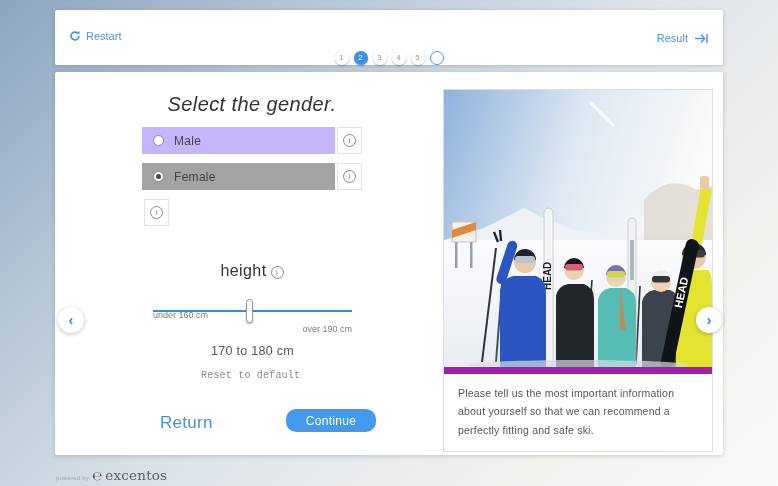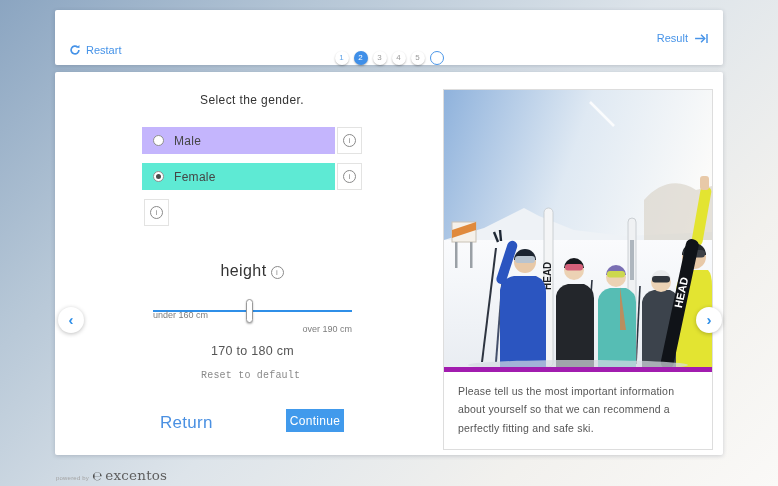--- a/index.html
+++ b/index.html
@@ -11,39 +11,39 @@
   .card {
     position:absolute; left:55px; width:668px; background:#fff;
     border-radius:2px; box-shadow:0 1px 4px rgba(50,60,80,.22);
   }
   .header-card { top:10px; height:55px; }
   .main-card { top:72px; height:383px; }
 
   
   .page-title { position:absolute; top:11px; left:0; right:0; text-align:center;
     font-size:21px; font-weight:600; letter-spacing:1px; color:#15171a; }
-  .restart-btn { position:absolute; left:14px; top:34px; display:flex; align-items:center; gap:5px;
+  .restart-btn { position:absolute; left:14px; top:20px; display:flex; align-items:center; gap:5px;
     color:#4693e8; font-size:11px; cursor:pointer; background:none; border:none; font-family:inherit;justify-content:center; }
   .result-btn { position:absolute; right:14px; top:22px; display:flex; align-items:center; gap:6px;
     color:#4693e8; font-size:11px; cursor:pointer; background:none; border:none; font-family:inherit; }
   .steps { position:absolute; left:0; right:0; top:41px; display:flex; justify-content:center; gap:5px; }
   .step { width:14px; height:14px; border-radius:50%; font-size:8px; line-height:14px; text-align:center;
     background:#fff; color:#9a9a9a; box-shadow:0 1px 2px rgba(0,0,0,.28); cursor:pointer; }
   .step--done { color:#5fa3e8; }
   .step--active { background:#3f8fe8; color:#fff; }
   .step--result { border:1.5px solid #4a96e8; box-shadow:none; width:14px; height:14px; }
 
   
   .left-col { position:absolute; left:87px; top:0; width:220px; }
   .gender-heading { position:absolute; top:21px; left:0; width:220px; text-align:center;
-    font-size:12px; color:#333; letter-spacing:.4px; }
+    font-size:20px; color:#333; letter-spacing:.4px;font-style:italic; }
   .opt-row { position:absolute; left:0; width:220px; height:27px; display:flex; cursor:pointer; }
   .opt-main { flex:1; display:flex; align-items:center; gap:10px; padding-left:11px;
     background:#c4b5fd; }
-  .opt-row.selected .opt-main { background:#5eead4; }
+  .opt-row.selected .opt-main { background:#a3a3a3; }
   .radio { width:11px; height:11px; border-radius:50%; border:1px solid #8f8f8f; background:#fff;
     display:flex; align-items:center; justify-content:center; flex:0 0 auto; }
   .radio-dot { width:5px; height:5px; border-radius:50%; background:#4a4a4a; }
   .opt-label { font-size:12px; color:#454545; letter-spacing:.3px; }
   .opt-info { width:25px; margin-left:2px; background:#fff; border:1px solid #e3e3e2;
     display:flex; align-items:center; justify-content:center; cursor:pointer; }
   .info-icon { width:13px; height:13px; border-radius:50%; border:1px solid #8a8a8a; color:#8a8a8a;
     font-size:8px; line-height:11px; text-align:center; font-style:normal; display:inline-block; }
 
   .height-heading { position:absolute; top:190px; left:0; width:220px; text-align:center;
@@ -56,37 +56,37 @@
     background:#fff; border:1px solid #9a9a9a; box-shadow:0 1px 2px rgba(0,0,0,.3); cursor:grab; }
   .slider-min { position:absolute; top:12px; left:0; font-size:9px; color:#7d7d7d; }
   .slider-max { position:absolute; top:26px; right:0; font-size:9px; color:#7d7d7d;margin-left:13px; }
   .slider-value { position:absolute; top:46px; left:0; width:199px; text-align:center;
     font-size:12.5px; color:#555; letter-spacing:.3px; }
   .reset-link { position:absolute; top:298px; left:11px; font-size:10px; color:#8a8a8a; cursor:pointer;
     background:none; border:none; font-family:Liberation Mono, monospace; letter-spacing:.2px;padding-left:48px; }
 
   .return-link { position:absolute; top:341px; left:18px; font-size:17px; color:#4a90e2;
     letter-spacing:.3px; cursor:pointer; background:none; border:none; font-family:Liberation Sans, sans-serif; }
-  .continue-btn { position:absolute; top:337px; left:144px; width:58px; height:23px;
-    background:#419aec; color:#fff; font-size:12px; letter-spacing:.3px; border:none; border-radius:0;
+  .continue-btn { position:absolute; top:337px; left:144px; width:90px; height:23px;
+    background:#419aec; color:#fff; font-size:12px; letter-spacing:.3px; border:none; border-radius:10px;
     cursor:pointer; font-family:inherit; }
 
   
   .nav-circle { position:absolute; width:26px; height:26px; border-radius:50%; background:#fff;
     box-shadow:0 1px 4px rgba(0,0,0,.25); border:none; color:#2f8fe8; font-size:15px; font-weight:700;
     line-height:24px; text-align:center; cursor:pointer; font-family:inherit; z-index:5; }
   .nav-prev { left:3px; top:235px; }
   .nav-next { left:641px; top:235px; }
 
   
   .media-panel { position:absolute; left:388px; top:17px; width:270px; background:#fff;
     border:1px solid #ddd; }
   .media-photo { display:block; width:268px; height:277px; }
   .media-caption { padding:10px 14px 12px 14px; font-size:10.5px; line-height:1.75; color:#555;
-    letter-spacing:.2px; border-top:5px solid #a21caf; }
+    letter-spacing:.2px; border-top:7px solid #a21caf; }
 
   
   .footer-brand { position:absolute; left:56px; top:467px; display:flex; align-items:baseline; gap:3px; }
   .powered-by { font-size:6px; color:#a3a3a3; letter-spacing:.2px; }
   .brand-logo { font-family:"DejaVu Serif", serif; font-size:13.5px; color:#5f5f5f; letter-spacing:.2px; }
   .brand-mark { font-family:"DejaVu Sans", sans-serif; font-size:12px; color:#4c4c4c; font-weight:700; }
 </style>
 </head>
 <body>
 

